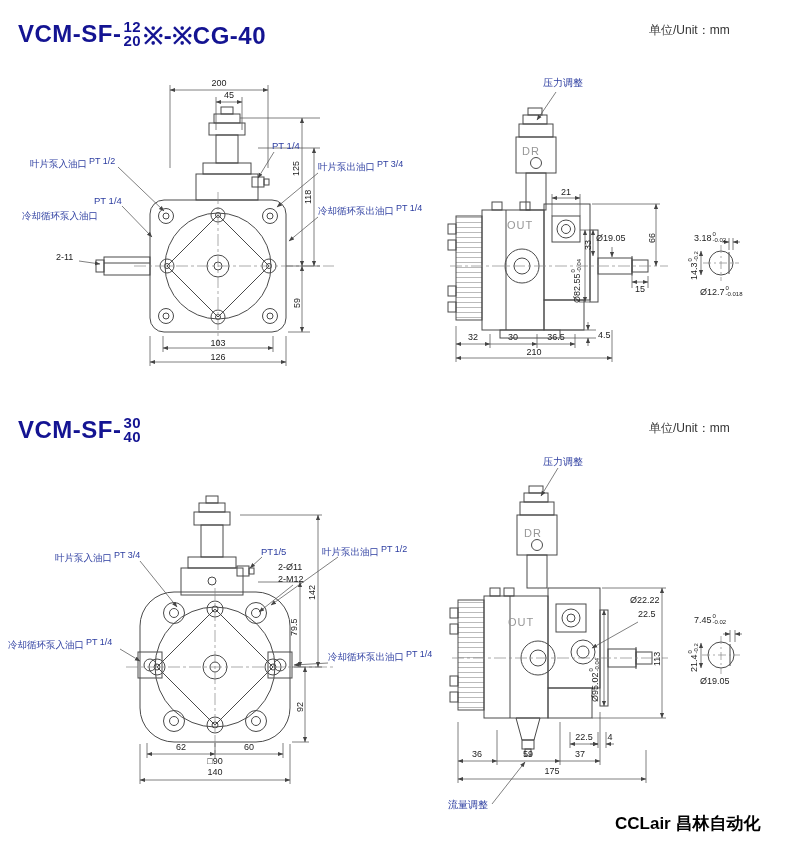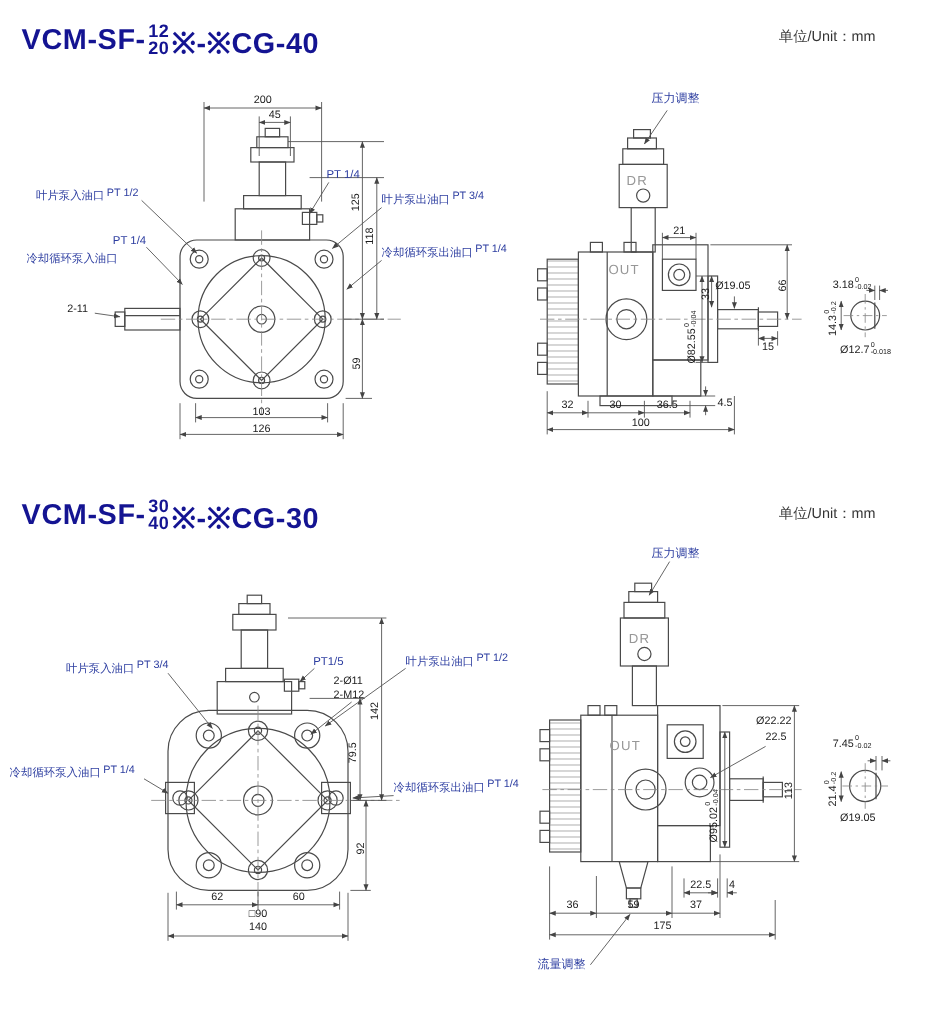--- a/index.html
+++ b/index.html
@@ -347,46 +347,45 @@
     <span class="t dim rot" style="left:648px;top:243px">66</span>
     <span class="t dim rot" style="left:584px;top:250px">33</span>
     <span class="t dim" style="left:596px;top:234px">Ø19.05</span>
     <span class="t dim rot" style="left:570px;top:303px"><span>Ø82.55</span><span class="tol">0
 -0.04</span></span>
     <span class="t dim ctr" style="left:640px;top:285px">15</span>
     <span class="t dim" style="left:598px;top:331px">4.5</span>
     <span class="t dim ctr" style="left:473px;top:333px">32</span>
     <span class="t dim ctr" style="left:513px;top:333px">30</span>
     <span class="t dim ctr" style="left:556px;top:333px">36.5</span>
-    <span class="t dim ctr" style="left:534px;top:348px">100</span>
+    <span class="t dim ctr" style="left:534px;top:348px">210</span>
 
     <span class="t dim" style="left:694px;top:231px"><span>3.18</span><span class="tol">0
 -0.02</span></span>
     <span class="t dim rot" style="left:687px;top:280px"><span>14.3</span><span class="tol">0
 -0.2</span></span>
     <span class="t dim" style="left:700px;top:285px"><span>Ø12.7</span><span class="tol">0
 -0.018</span></span>
   </div>
 
   <div>
     <div class="title" style="left:18px;top:404px">
       <span>VCM-SF-</span>
         <span class="frac">
           <span>30</span>
           <span>40</span>
         </span>
-        <span>※-※CG-30</span>
     </div>
     <div class="unit" style="left:649px;top:420px">
       <span class="zh">单位</span><span>/Unit：mm</span>
     </div>
 
     <span class="t lbl" style="left:261px;top:547px">PT1/5</span>
     <span class="t lbl" style="left:55px;top:553px"><span>叶片泵入油口</span><span class="pt">PT 3/4</span></span>
-    <span class="t lbl" style="left:338px;top:547px"><span>叶片泵出油口</span><span class="pt">PT 1/2</span></span>
+    <span class="t lbl" style="left:322px;top:547px"><span>叶片泵出油口</span><span class="pt">PT 1/2</span></span>
     <span class="t dim" style="left:278px;top:563px">2-Ø11</span>
     <span class="t dim" style="left:278px;top:575px">2-M12</span>
     <span class="t lbl" style="left:8px;top:640px"><span>冷却循环泵入油口</span><span class="pt">PT 1/4</span></span>
     <span class="t lbl" style="left:328px;top:652px"><span>冷却循环泵出油口</span><span class="pt">PT 1/4</span></span>
 
     <span class="t dim rot" style="left:308px;top:600px">142</span>
     <span class="t dim rot" style="left:290px;top:636px">79.5</span>
     <span class="t dim rot" style="left:296px;top:712px">92</span>
     <span class="t dim ctr" style="left:181px;top:743px">62</span>
     <span class="t dim ctr" style="left:249px;top:743px">60</span>
@@ -409,13 +408,14 @@
     <span class="t dim ctr" style="left:552px;top:767px">175</span>
     <span class="t lbl" style="left:448px;top:799px;font-size:10px">流量调整</span>
 
     <span class="t dim" style="left:694px;top:613px"><span>7.45</span><span class="tol">0
 -0.02</span></span>
     <span class="t dim rot" style="left:687px;top:672px"><span>21.4</span><span class="tol">0
 -0.2</span></span>
     <span class="t dim" style="left:700px;top:677px">Ø19.05</span>
   </div>
 
+  <div class="footer" style="left:615px;top:812px">CCLair 昌林自动化</div>
 </div>
 
 </body></html>

